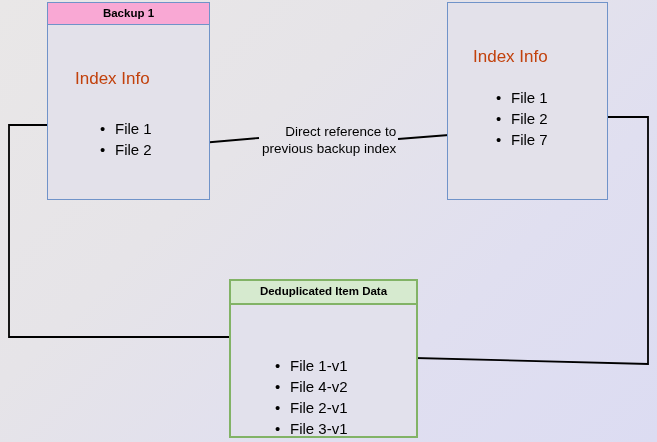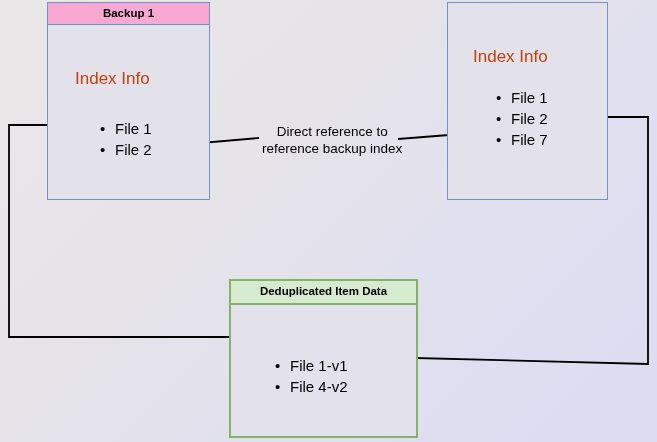--- a/index.html
+++ b/index.html
@@ -91,21 +91,21 @@
     position: absolute;
     left: 2px;
     top: 0;
     font-size: 15px;
     line-height: 21px;
   }
   .center-label {
     position: absolute;
     font-size: 13.5px;
     color: #000;
-    text-align: center;
+    text-align: right;
     line-height: 17px;
     white-space: nowrap;
   }
   
   #node-backup1 { left: 47px; top: 2px; width: 163px; height: 198px; }
   #node-backup2 { left: 447px; top: 2px; width: 161px; height: 198px; }
   #node-dedup   { left: 229px; top: 279px; width: 189px; height: 159px; }
 
   #node-backup1 .index-label { left: 27px; top: 44px; }
   #node-backup2 .index-label { left: 25px; top: 44px; }
@@ -159,22 +159,24 @@
       </ul>
     </div>
   </div>
 
   <div class="node green" id="node-dedup">
     <div class="node-header">Deduplicated Item Data</div>
     <div class="node-body">
       <ul class="file-list">
         <li>File 1-v1</li>
         <li>File 4-v2</li>
+        <li>File 2-v1</li>
+        <li>File 3-v1</li>
       </ul>
     </div>
   </div>
 
   <div class="center-label" style="left: 262px; top: 123px;">
     <div>Direct reference to</div>
-    <div>reference backup index</div>
+    <div>previous backup index</div>
   </div>
 
 </div>
 
 </body></html>

